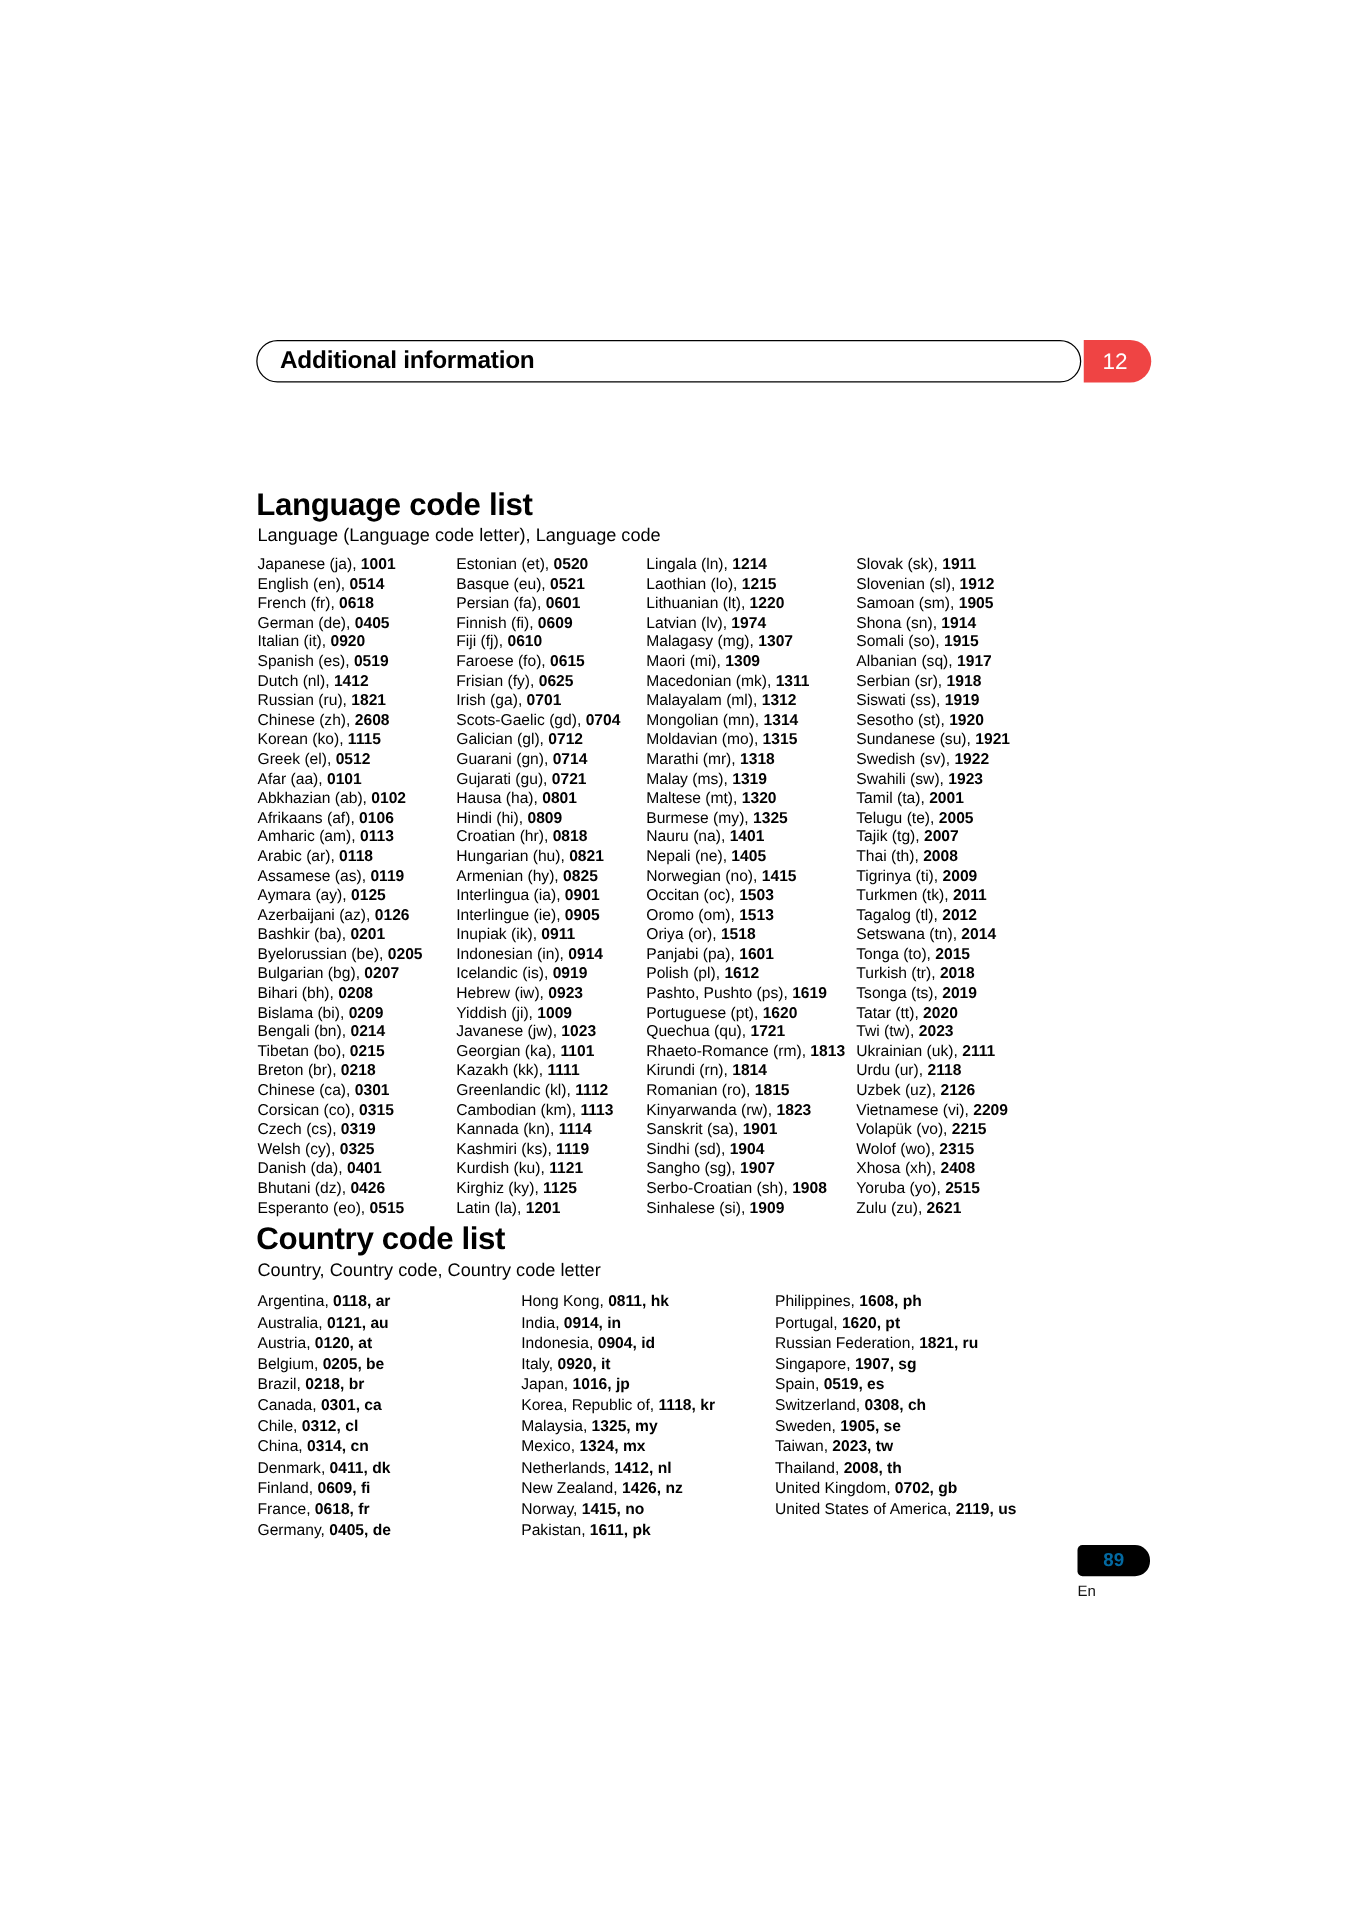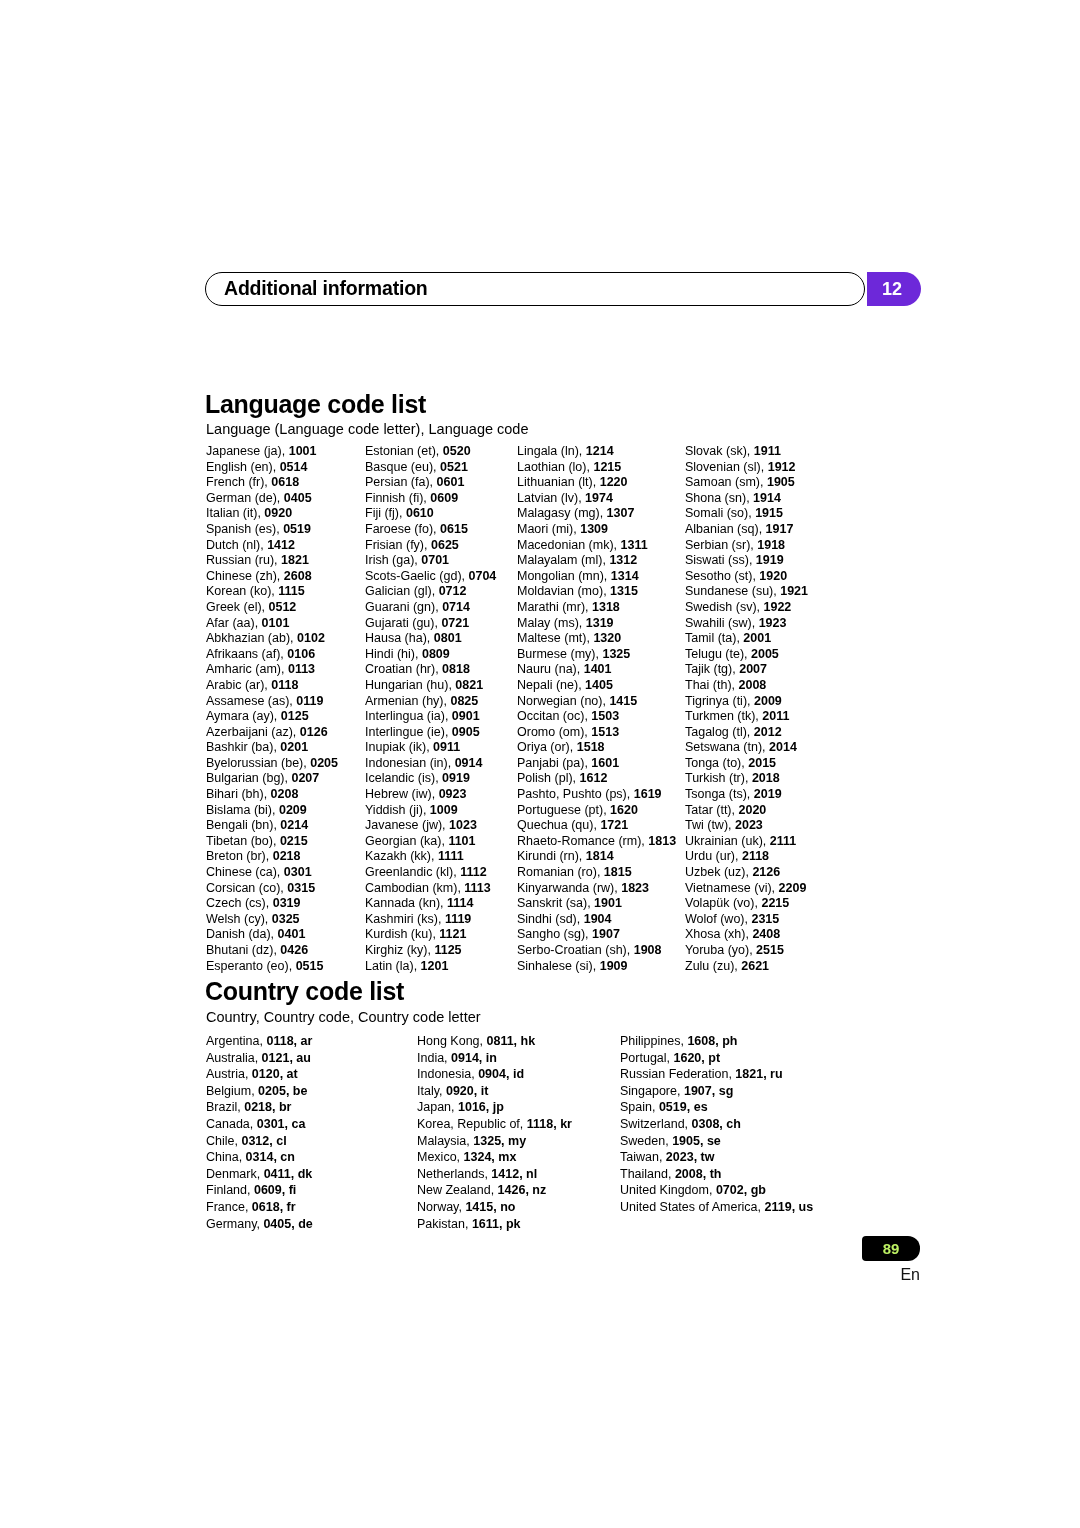--- a/index.html
+++ b/index.html
@@ -49,25 +49,25 @@
     background: #ffffff;
     padding: 0 8px 0 0;
     letter-spacing: -0.2px;
   }
   .chapter-badge {
     position: absolute;
     left: 662px;
     top: 0px;
     width: 54px;
     height: 34px;
-    background: #6d28d9;
+    background: #ef4444;
     border-radius: 0 17px 17px 0;
     color: #fff;
     font-size: 18px;
-    font-weight: bold;
+    font-weight: normal;
     display: flex;
     align-items: center;
     justify-content: center;
     padding-right: 4px;
     box-sizing: border-box;
     text-align: center;
   }
 
   
   .section-title {
@@ -133,34 +133,34 @@
 
   
   .page-number-badge {
     position: absolute;
     left: 862px;
     top: 1236px;
     width: 58px;
     height: 25px;
     background: #000;
     border-radius: 4px 12px 12px 4px;
-    color: #bef264;
+    color: #0369a1;
     font-size: 15px;
     font-weight: bold;
     display: flex;
     align-items: center;
     justify-content: center;
   }
   .footer-lang {
     position: absolute;
     left: 862px;
     top: 1266px;
     width: 58px;
-    text-align: right;
-    font-size: 16px;
+    text-align: left;
+    font-size: 12px;
     color: #111;
   }
 </style>
 </head>
 <body>
 
 <div class="page">
 
   <div class="header">
     <div class="header-rule"></div>

